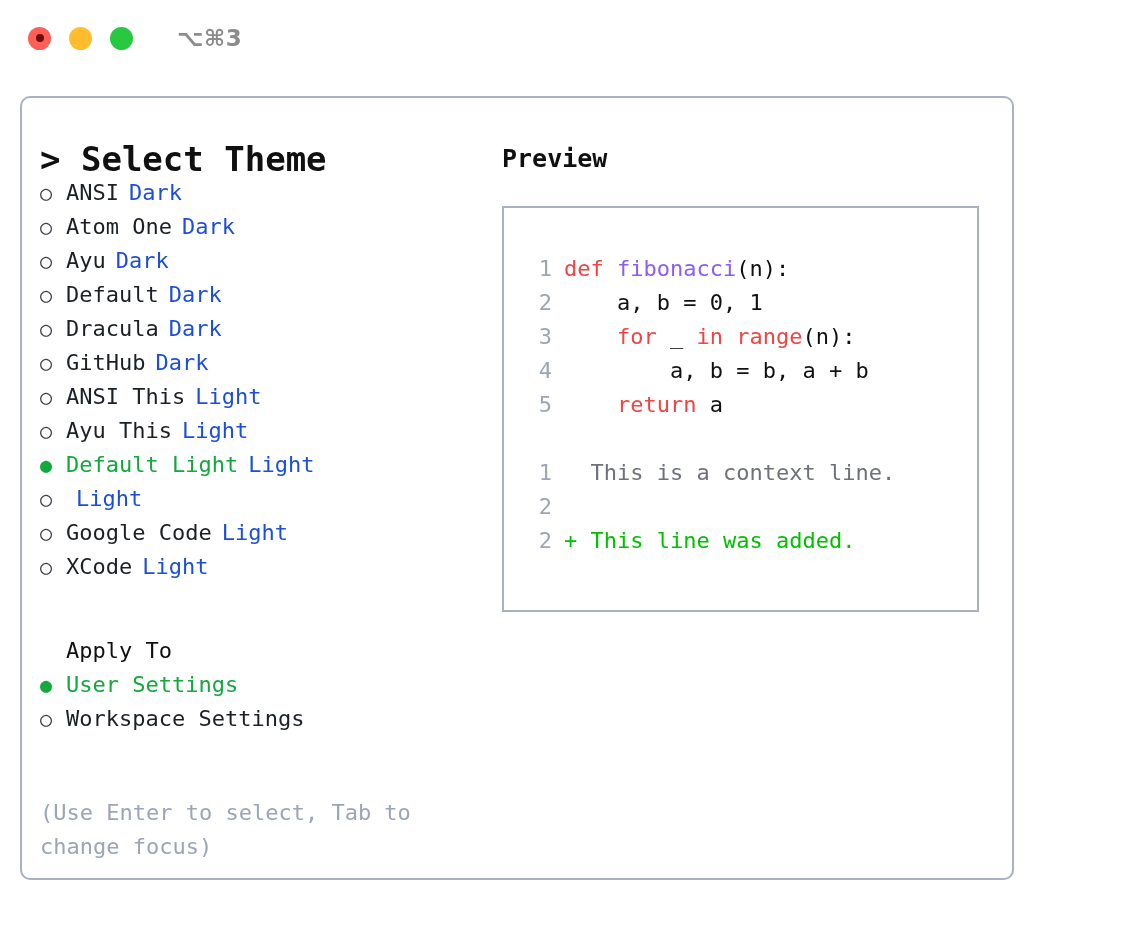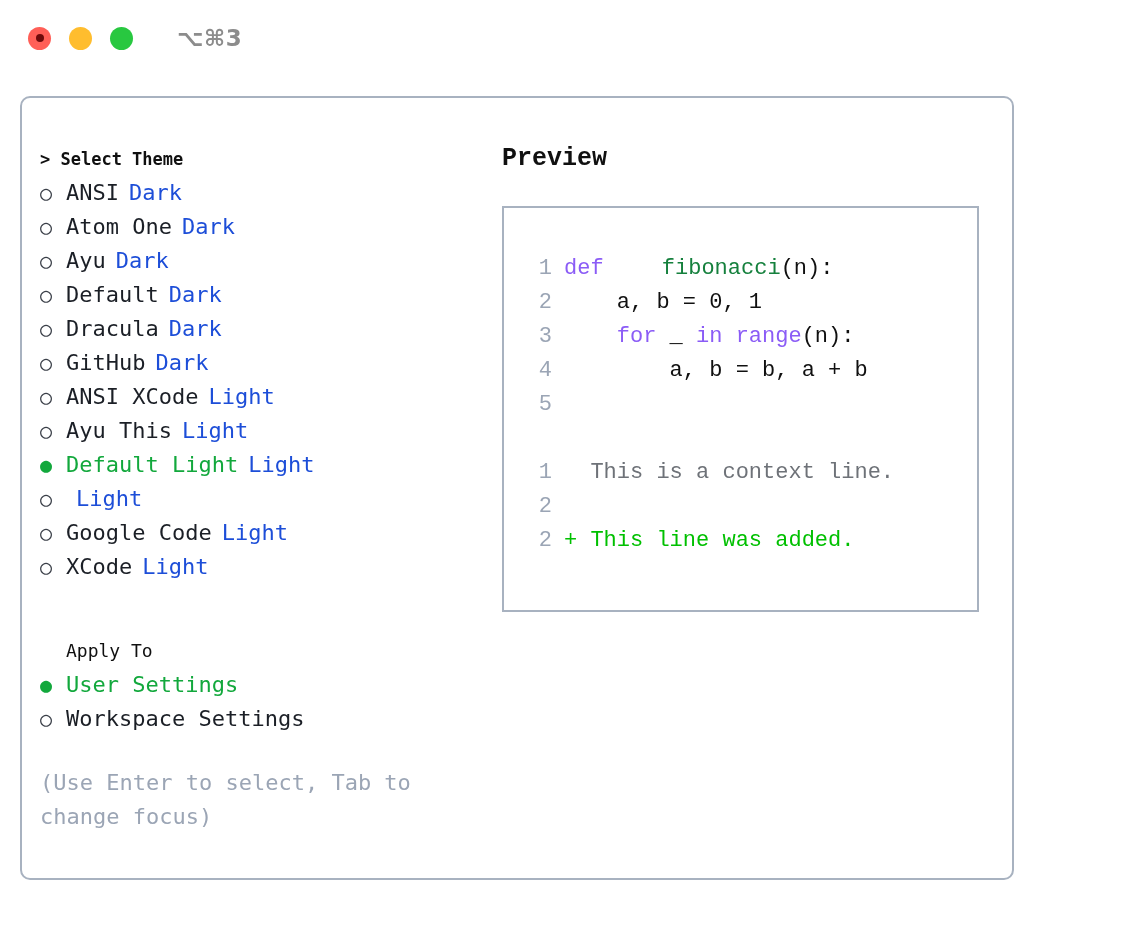--- a/index.html
+++ b/index.html
@@ -79,26 +79,25 @@
 
   #left-column {
     width: 460px;
     padding: 44px 0 0 18px;
     box-sizing: border-box;
   }
   #right-column {
     flex: 1;
     padding: 44px 13px 0 20px;
     box-sizing: border-box;
-    font-family: Liberation Mono, monospace;
   }
 
   
   .section-header {
-    font-size: 17px;
+    font-size: 34px;
     font-weight: 700;
     color: #101010;
     line-height: 34px;
     white-space: pre;
   }
   .opt-row {
     display: flex;
     align-items: baseline;
     line-height: 34px;
     font-size: 22px;
@@ -114,30 +113,30 @@
   .opt-row.selected .bullet { color: #12a83c; }
   .opt-name { color: #1b1f26; }
   .opt-row.selected .opt-name { color: #12a83c; }
   .opt-tag {
     color: #1d4ed8;
     margin-left: 10px;
   }
 
   #apply-to-block { margin-top: 50px; }
   .apply-header {
-    font-size: 18px;
+    font-size: 22px;
     font-weight: 400;
     color: #101010;
     line-height: 34px;
     padding-left: 26px;
     white-space: pre;
   }
 
   #hint-text {
-    margin-top: 30px;
+    margin-top: 60px;
     color: #9ba5b5;
     font-size: 22px;
     line-height: 34px;
     width: 400px;
     white-space: pre-wrap;
   }
 
   
   #preview-title {
     font-size: 25px;
@@ -162,22 +161,22 @@
     white-space: pre;
   }
   .lineno {
     width: 34px;
     text-align: right;
     color: #9ba5b5;
     flex: none;
     margin-right: 12px;
   }
   .code-text { white-space: pre; }
-  .tok-kw   { color: #8b5cf6; }
-  .tok-fn   { color: #15803d; margin-left: 45px; }
+  .tok-kw   { color: #ef4444; }
+  .tok-fn   { color: #8b5cf6; }
   .tok-pl   { color: #101010; }
   .blank-line { height: 34px; }
   .diff-context { color: #6e7278; text-align: right; }
   .diff-del     { color: #c42121; }
   .diff-add     { color: #00c000; }
 </style>
 </head>
 <body>
 
 <div id="app-window">
@@ -199,21 +198,21 @@
 
       <div class="section-header">&gt; Select Theme</div>
 
       <div id="theme-list">
           <div class="opt-row"><span class="bullet">○</span><span class="opt-name">ANSI</span><span class="opt-tag">Dark</span></div>
           <div class="opt-row"><span class="bullet">○</span><span class="opt-name">Atom One</span><span class="opt-tag">Dark</span></div>
           <div class="opt-row"><span class="bullet">○</span><span class="opt-name">Ayu</span><span class="opt-tag">Dark</span></div>
           <div class="opt-row"><span class="bullet">○</span><span class="opt-name">Default</span><span class="opt-tag">Dark</span></div>
           <div class="opt-row"><span class="bullet">○</span><span class="opt-name">Dracula</span><span class="opt-tag">Dark</span></div>
           <div class="opt-row"><span class="bullet">○</span><span class="opt-name">GitHub</span><span class="opt-tag">Dark</span></div>
-          <div class="opt-row"><span class="bullet">○</span><span class="opt-name">ANSI XCode</span><span class="opt-tag">Light</span></div>
+          <div class="opt-row"><span class="bullet">○</span><span class="opt-name">ANSI This</span><span class="opt-tag">Light</span></div>
           <div class="opt-row"><span class="bullet">○</span><span class="opt-name">Ayu This</span><span class="opt-tag">Light</span></div>
           <div class="opt-row selected"><span class="bullet">●</span><span class="opt-name">Default Light</span><span class="opt-tag">Light</span></div>
           <div class="opt-row"><span class="bullet">○</span><span class="opt-tag">Light</span></div>
           <div class="opt-row"><span class="bullet">○</span><span class="opt-name">Google Code</span><span class="opt-tag">Light</span></div>
           <div class="opt-row"><span class="bullet">○</span><span class="opt-name">XCode</span><span class="opt-tag">Light</span></div>
         </div>
 
       <div id="apply-to-block">
         <div class="apply-header">Apply To</div>
         <div id="apply-list">
@@ -226,21 +225,21 @@
     </div>
 
     <div id="right-column">
       <div id="preview-title">Preview</div>
       <div id="preview-box">
         <div id="code-block">
             <div class="code-line"><span class="lineno">1</span><span class="code-text"><span class="tok-kw">def </span><span class="tok-fn">fibonacci</span><span class="tok-pl">(n):</span></span></div>
             <div class="code-line"><span class="lineno">2</span><span class="code-text"><span class="tok-pl">    a, b = 0, 1</span></span></div>
             <div class="code-line"><span class="lineno">3</span><span class="code-text"><span class="tok-pl">    </span><span class="tok-kw">for</span><span class="tok-pl"> _ </span><span class="tok-kw">in range</span><span class="tok-pl">(n):</span></span></div>
             <div class="code-line"><span class="lineno">4</span><span class="code-text"><span class="tok-pl">        a, b = b, a + b</span></span></div>
-            <div class="code-line"><span class="lineno">5</span></div>
+            <div class="code-line"><span class="lineno">5</span><span class="code-text"><span class="tok-pl">    </span><span class="tok-kw">return</span><span class="tok-pl"> a</span></span></div>
           </div>
         <div class="blank-line"></div>
         <div id="diff-block">
             <div class="code-line"><span class="lineno">1</span><span class="code-text diff-context">  This is a context line.</span></div>
             <div class="code-line"><span class="lineno">2</span></div>
             <div class="code-line"><span class="lineno">2</span><span class="code-text diff-add">+ This line was added.</span></div>
           </div>
       </div>
     </div>
 

